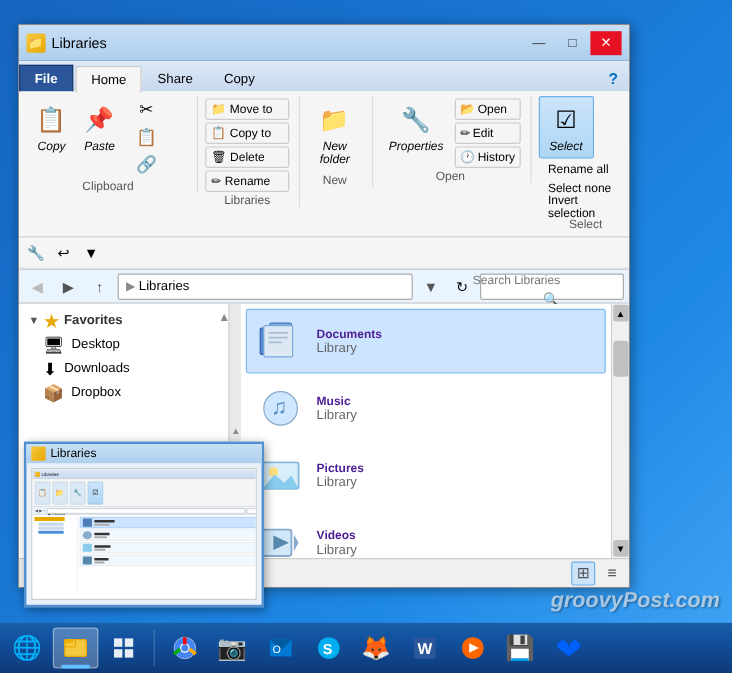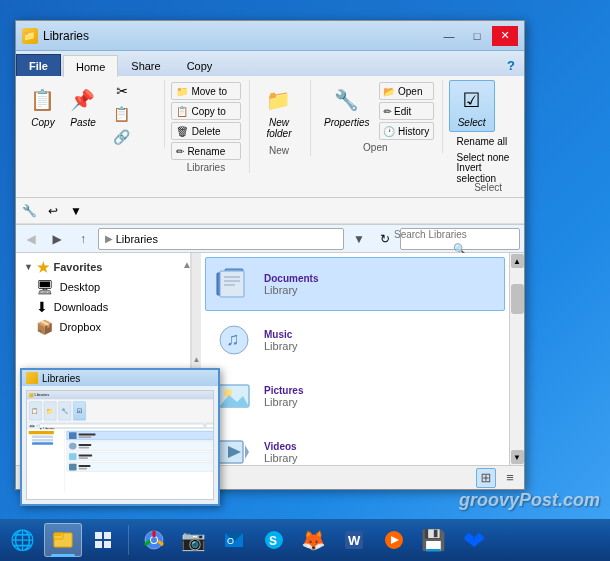--- a/index.html
+++ b/index.html
@@ -564,20 +564,21 @@
               <div class="ribbon-btn-icon">📌</div>
               <span class="ribbon-btn-label">Paste</span>
             </div>
 
             <div class="ribbon-small-group">
               <div class="ribbon-sm-btn" title="Cut">✂</div>
               <div class="ribbon-sm-btn" title="Copy path">📋</div>
               <div class="ribbon-sm-btn" title="Paste shortcut">🔗</div>
             </div>
           </div>
+          <div class="ribbon-group-label">Clipboard</div>
         </div>
 
         <div class="ribbon-group">
           <div class="ribbon-btns">
             <div style="display:flex;flex-direction:column;gap:2px;padding-top:2px;">
               <div class="ribbon-sm-btn" style="width:70px;height:18px;font-size:10px;border:1px solid #ccc;justify-content:flex-start;padding:0 4px;">
                 <span style="margin-right:3px">📁</span> Move to
               </div>
               <div class="ribbon-sm-btn" style="width:70px;height:18px;font-size:10px;border:1px solid #ccc;justify-content:flex-start;padding:0 4px;">
                 <span style="margin-right:3px">📋</span> Copy to

